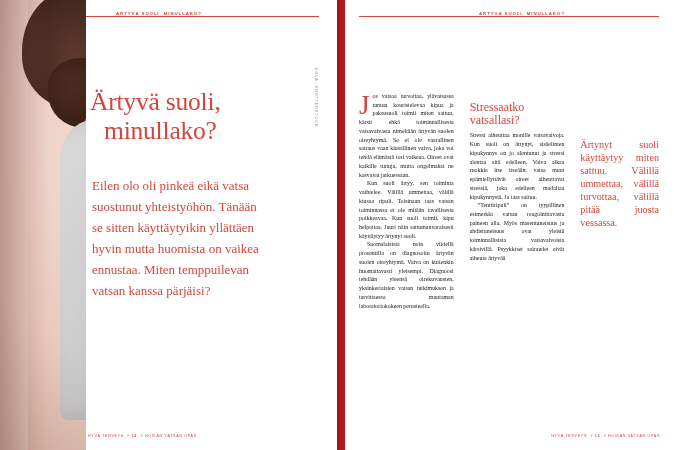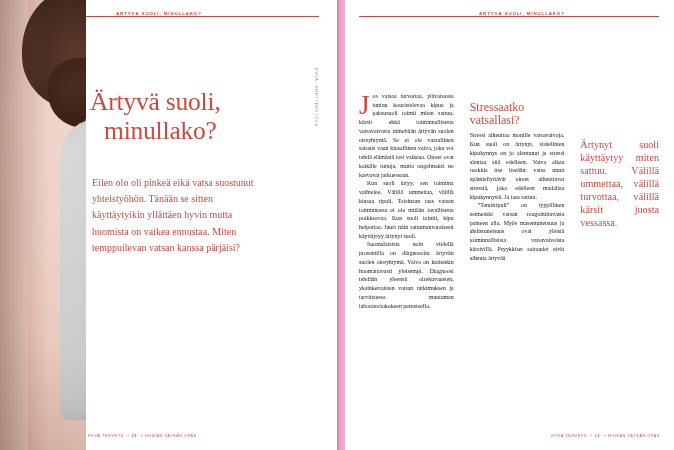--- a/index.html
+++ b/index.html
@@ -6,21 +6,21 @@
   html, body {
     margin: 0; padding: 0;
     width: 674px; height: 450px;
     background: #ffffff;
     font-family: "Liberation Serif", serif;
   }
   #page {
     position: relative;
     width: 674px; height: 450px;
     overflow: hidden;
-    background: #f9a8d4;
+    background: #b91c1c;
   }
 
   
   .left-page {
     position: absolute;
     left: 0; top: 0;
     width: 337px; height: 450px;
     background: #ffffff;
     overflow: hidden;
   }
@@ -136,21 +136,21 @@
     font-weight: normal;
     letter-spacing: -0.2px;
   }
   .headline .l2 { display: block; padding-left: 14px; }
   .standfirst {
     position: absolute;
     left: 92px; top: 175px;
     width: 168px;
     color: #d0473f;
     font-family: "Liberation Serif", serif;
-    font-size: 10px;
+    font-size: 13px;
     line-height: 1.62;
   }
   .credit {
     position: absolute;
     left: 318px; top: 68px;
     transform: rotate(90deg);
     transform-origin: left top;
     color: #8e8e8e;
     font-family: "Liberation Sans", sans-serif;
     font-size: 3.8px;
@@ -303,21 +303,21 @@
         <p class="first"><span class="dropcap">J</span><span>os vatsaa turvottaa, ylävatsassa tuntuu kouristelevaa kipua ja paksusuoli toimii miten sattuu, kärsit ehkä toiminnallisesta vatsavaivasta nimeltään ärtyvän suolen oireyhtymä. Se ei ole vaarallinen sairaus vaan kiusallinen vaiva, joka voi tehdä elämästä tosi vaikeaa. Oireet ovat kaikille tuttuja, mutta ongelmaksi ne kasvavat jatkuessaan.</span></p>
         <p>Kun suoli ärtyy, sen toiminta vaihtelee. Välillä ummettaa, välillä kiusaa ripuli. Toisinaan taas vatsan toiminnassa ei ole mitään tavallisesta poikkeavaa. Kun suoli toimii, kipu helpottaa. Juuri näin sattumanvaraisesti käyttäytyy ärtynyt suoli.</p>
         <p>Suomalaisista noin viidellä prosentilla on diagnosoitu ärtyvän suolen oireyhtymä. Vaiva on kuitenkin huomattavasti yleisempi. Diagnoosi tehdään yleensä oirekuvausten, yksinkertaisten vatsan tutkimuksen ja tarvittaessa muutaman laboratoriokokeen perusteella.</p>
       </div>
       <div class="col">
         <div class="subhead">Stressaatko vatsallasi?</div>
         <p class="first">Stressi aiheuttaa monille vatsavaivoja. Kun suoli on ärtynyt, sisäelinten kipukynnys on jo alentunut ja stressi alentaa sitä edelleen. Vaiva alkaa ruokkia itse itseään: vatsa muut epämiellyttävät oireet aiheuttavat stressiä, joka edelleen madaltaa kipukynnystä. Ja taas sattuu.</p>
         <p>”Tenttiripuli” on tyypillinen esimerkki vatsan reagointitavasta paineen alla. Myös masentuneisuus ja ahdistuneisuus ovat yleisiä toiminnallisista vatsavaivoista kärsivillä. Psyykkiset sairaudet eivät aiheuta ärtyvää</p>
       </div>
       <div class="col" style="width:118px">
-        <div class="pullquote">Ärtynyt suoli käyttäytyy miten sattuu. Välillä ummettaa, välillä turvottaa, välillä kärsit juosta vessassa.</div>
+        <div class="pullquote">Ärtynyt suoli käyttäytyy miten sattuu. Välillä ummettaa, välillä turvottaa, välillä pitää juosta vessassa.</div>
       </div>
     </div>
 
     <div class="right-footer">
       <span>HYVÄ TERVEYS</span>
       <span>&nbsp;»&nbsp;</span><span class="pg">13</span>
       <span>&nbsp;»&nbsp;</span><span>HOIKAN VATSAN OPAS</span>
     </div>
   </div>
 

